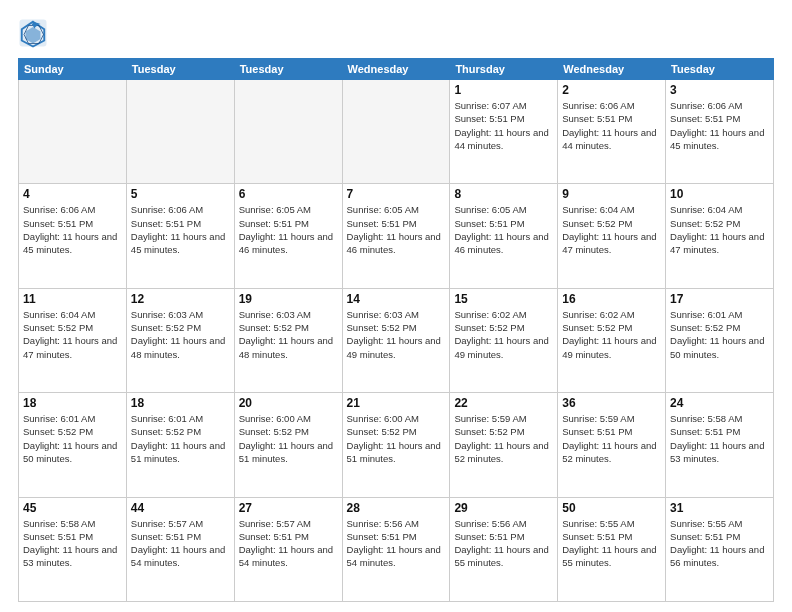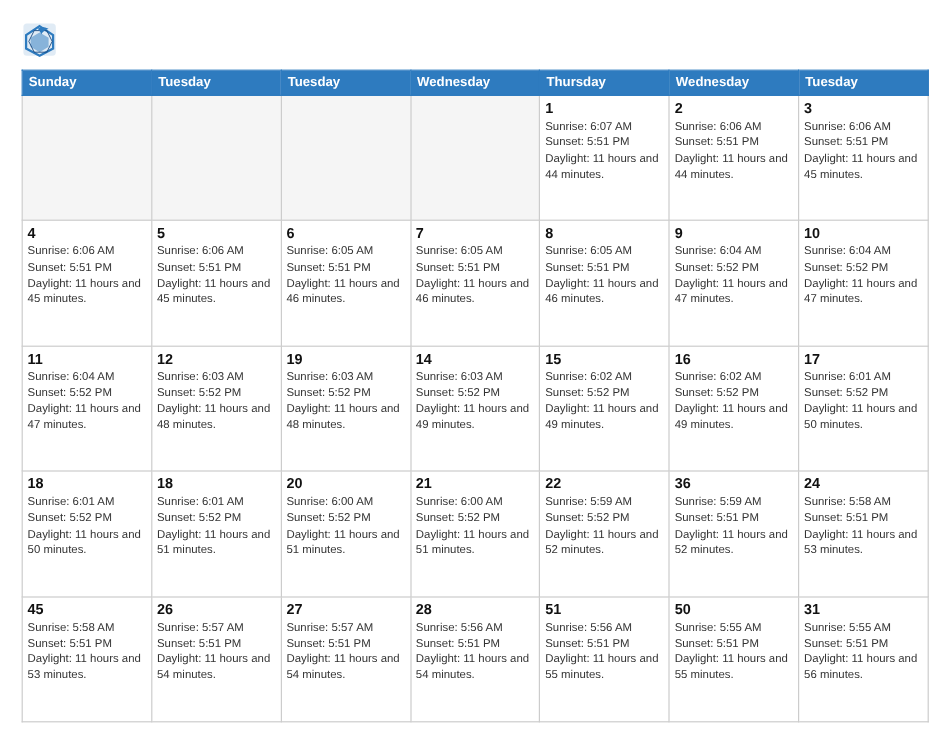--- a/index.html
+++ b/index.html
@@ -238,33 +238,33 @@
             <div class="day-num">24</div>
             <div class="day-info">Sunrise: 5:58 AM<br>Sunset: 5:51 PM<br>Daylight: 11 hours and 53 minutes.</div>
           </td>
         </tr>
         <tr>
           <td>
             <div class="day-num">45</div>
             <div class="day-info">Sunrise: 5:58 AM<br>Sunset: 5:51 PM<br>Daylight: 11 hours and 53 minutes.</div>
           </td>
           <td>
-            <div class="day-num">26</div>
+            <div class="day-num">44</div>
             <div class="day-info">Sunrise: 5:57 AM<br>Sunset: 5:51 PM<br>Daylight: 11 hours and 54 minutes.</div>
           </td>
           <td>
             <div class="day-num">27</div>
             <div class="day-info">Sunrise: 5:57 AM<br>Sunset: 5:51 PM<br>Daylight: 11 hours and 54 minutes.</div>
           </td>
           <td>
             <div class="day-num">28</div>
             <div class="day-info">Sunrise: 5:56 AM<br>Sunset: 5:51 PM<br>Daylight: 11 hours and 54 minutes.</div>
           </td>
           <td>
-            <div class="day-num">51</div>
+            <div class="day-num">29</div>
             <div class="day-info">Sunrise: 5:56 AM<br>Sunset: 5:51 PM<br>Daylight: 11 hours and 55 minutes.</div>
           </td>
           <td>
             <div class="day-num">50</div>
             <div class="day-info">Sunrise: 5:55 AM<br>Sunset: 5:51 PM<br>Daylight: 11 hours and 55 minutes.</div>
           </td>
           <td>
             <div class="day-num">31</div>
             <div class="day-info">Sunrise: 5:55 AM<br>Sunset: 5:51 PM<br>Daylight: 11 hours and 56 minutes.</div>
           </td>

